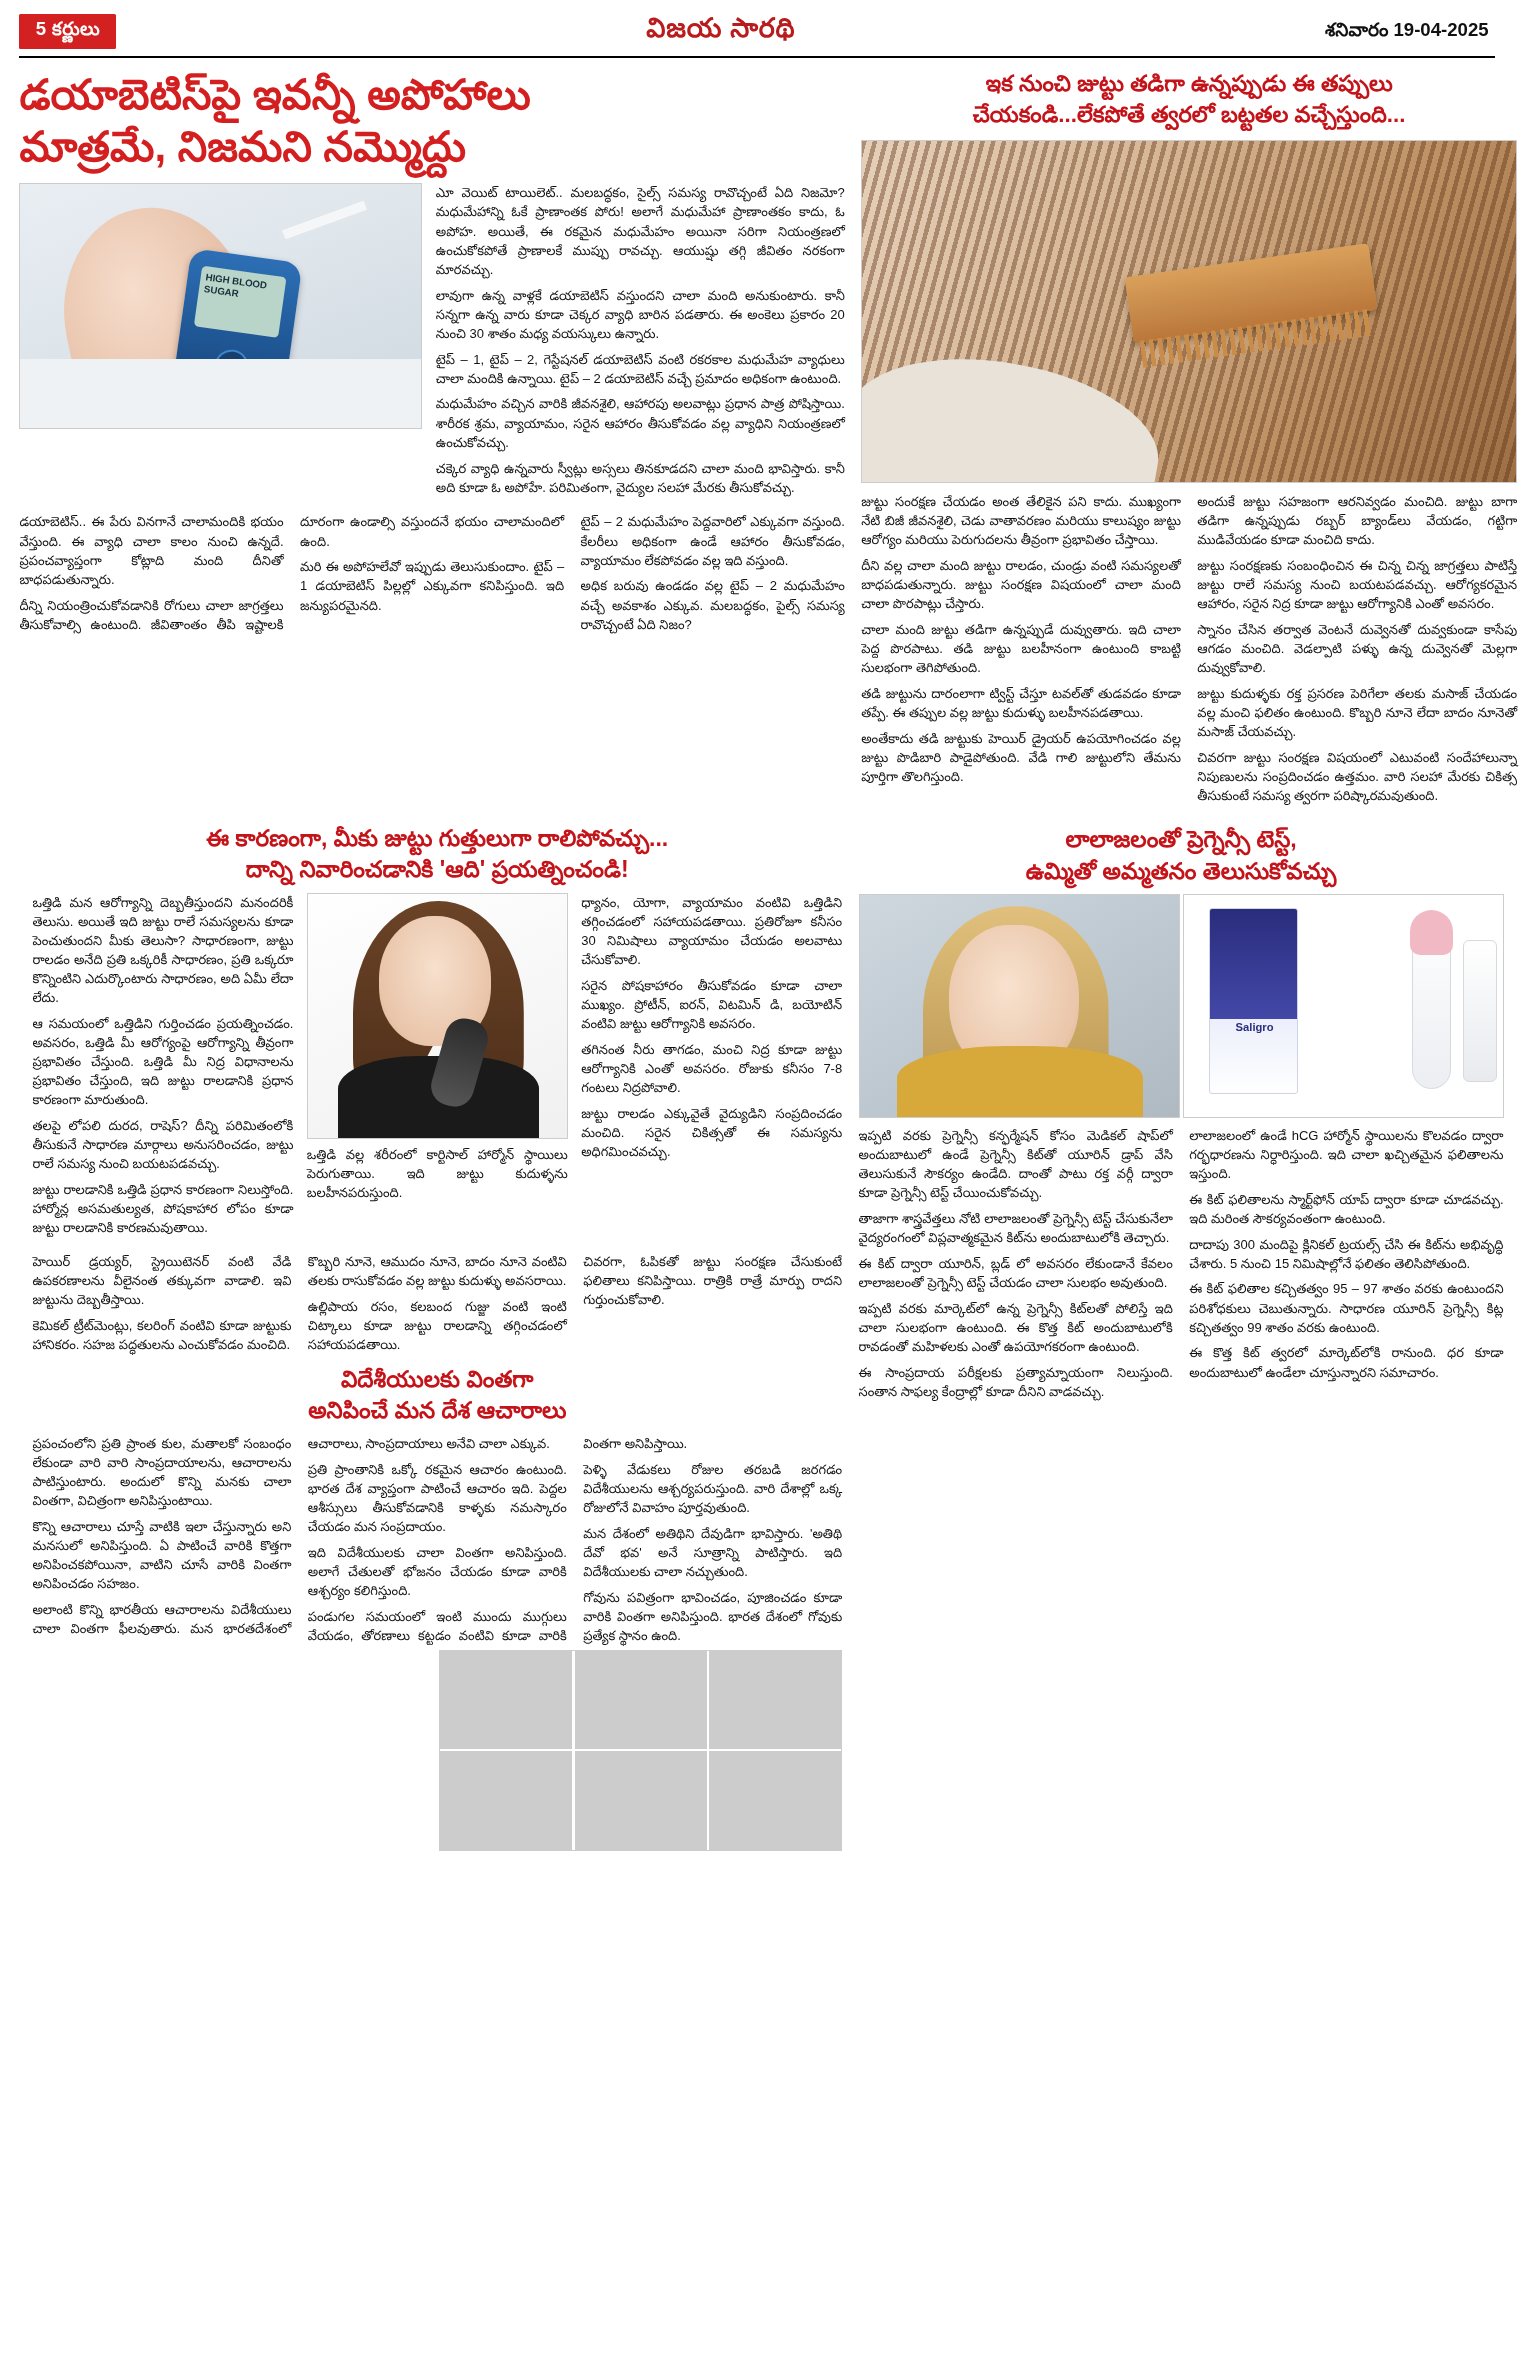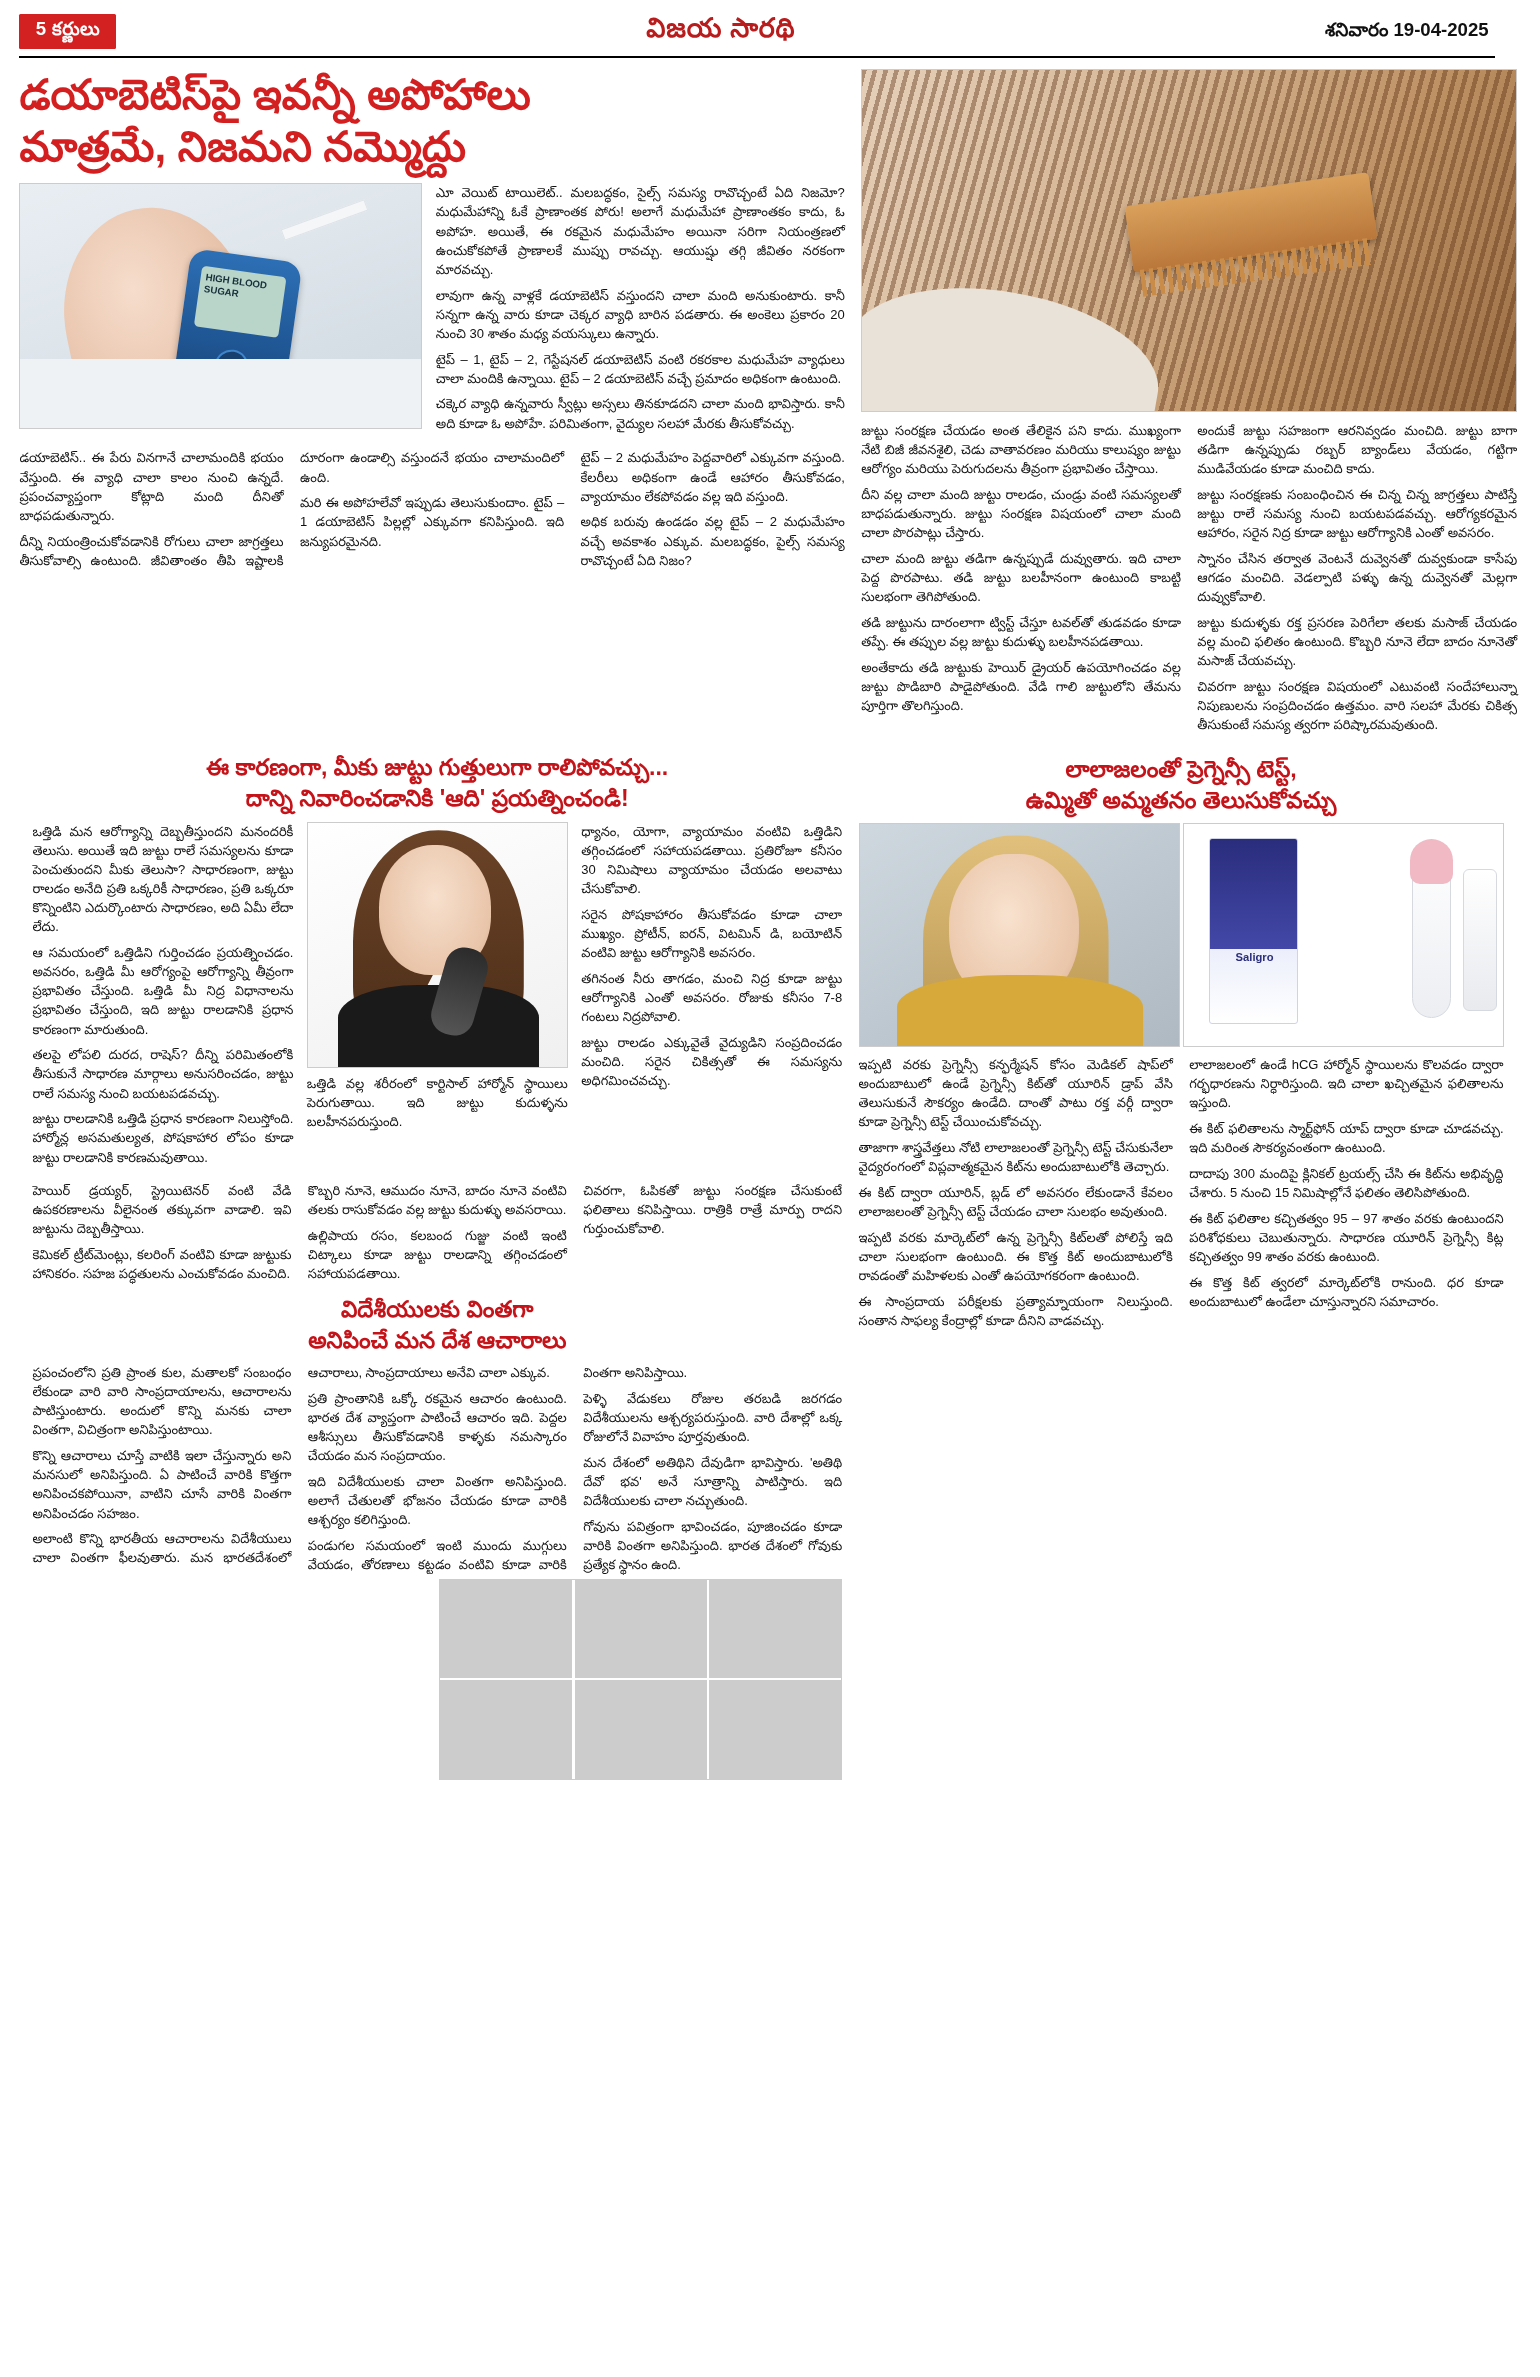--- a/index.html
+++ b/index.html
@@ -308,34 +308,39 @@
             <div class="screen">HIGH BLOOD SUGAR</div>
             <div class="btn"></div>
           </div>
           <div class="tablecloth"></div>
         </div>
 
         <div class="col-text" style="width:409px;">
           <p>ఎూ వెయిట్‌ టాయిలెట్‌.. మలబద్ధకం, సైల్స్‌ సమస్య రావొచ్చంటే ఏది నిజమో? మధుమేహాన్ని ఓకే ప్రాణాంతక పోరు! అలాగే మధుమేహా ప్రాణాంతకం కాదు, ఓ అపోహ. అయితే, ఈ రకమైన మధుమేహం అయినా సరిగా నియంత్రణలో ఉంచుకోకపోతే ప్రాణాలకే ముప్పు రావచ్చు. ఆయుష్షు తగ్గి జీవితం నరకంగా మారవచ్చు.</p>
           <p>లావుగా ఉన్న వాళ్లకే డయాబెటిస్‌ వస్తుందని చాలా మంది అనుకుంటారు. కానీ సన్నగా ఉన్న వారు కూడా చెక్కర వ్యాధి బారిన పడతారు. ఈ అంకెలు ప్రకారం 20 నుంచి 30 శాతం మధ్య వయస్కులు ఉన్నారు.</p>
           <p>టైప్‌ – 1, టైప్‌ – 2, గెస్టేషనల్‌ డయాబెటిస్‌ వంటి రకరకాల మధుమేహ వ్యాధులు చాలా మందికి ఉన్నాయి. టైప్‌ – 2 డయాబెటిస్‌ వచ్చే ప్రమాదం అధికంగా ఉంటుంది.</p>
+          <p>మధుమేహం వచ్చిన వారికి జీవనశైలి, ఆహారపు అలవాట్లు ప్రధాన పాత్ర పోషిస్తాయి. శారీరక శ్రమ, వ్యాయామం, సరైన ఆహారం తీసుకోవడం వల్ల వ్యాధిని నియంత్రణలో ఉంచుకోవచ్చు.</p>
           <p>చక్కెర వ్యాధి ఉన్నవారు స్వీట్లు అస్సలు తినకూడదని చాలా మంది భావిస్తారు. కానీ అది కూడా ఓ అపోహే. పరిమితంగా, వైద్యుల సలహా మేరకు తీసుకోవచ్చు.</p>
         </div>
       </div>
 
       <div class="under-lead col-text">
         <p>డయాబెటిస్‌.. ఈ పేరు వినగానే చాలామందికి భయం వేస్తుంది. ఈ వ్యాధి చాలా కాలం నుంచి ఉన్నదే. ప్రపంచవ్యాప్తంగా కోట్లాది మంది దీనితో బాధపడుతున్నారు.</p>
         <p>దీన్ని నియంత్రించుకోవడానికి రోగులు చాలా జాగ్రత్తలు తీసుకోవాల్సి ఉంటుంది. జీవితాంతం తీపి ఇష్టాలకి దూరంగా ఉండాల్సి వస్తుందనే భయం చాలామందిలో ఉంది.</p>
         <p>మరి ఈ అపోహలేవో ఇప్పుడు తెలుసుకుందాం. టైప్‌ – 1 డయాబెటిస్‌ పిల్లల్లో ఎక్కువగా కనిపిస్తుంది. ఇది జన్యుపరమైనది.</p>
         <p>టైప్‌ – 2 మధుమేహం పెద్దవారిలో ఎక్కువగా వస్తుంది. కేలరీలు అధికంగా ఉండే ఆహారం తీసుకోవడం, వ్యాయామం లేకపోవడం వల్ల ఇది వస్తుంది.</p>
         <p>అధిక బరువు ఉండడం వల్ల టైప్‌ – 2 మధుమేహం వచ్చే అవకాశం ఎక్కువ. మలబద్ధకం, పైల్స్‌ సమస్య రావొచ్చంటే ఏది నిజం?</p>
       </div>
     </div>
 
     <div class="top-right">
+      <h2 class="sub-headline">
+        <span>ఇక నుంచి జుట్టు తడిగా ఉన్నప్పుడు ఈ తప్పులు</span><br>
+        <span>చేయకండి...లేకపోతే త్వరలో బట్టతల వచ్చేస్తుంది...</span>
+      </h2>
 
       <div class="hair-photo">
         <div class="hair"></div>
         <div class="shoulder"></div>
         <div class="comb"></div>
       </div>
 
       <div class="right-cols col-text">
         <p>జుట్టు సంరక్షణ చేయడం అంత తేలికైన పని కాదు. ముఖ్యంగా నేటి బిజీ జీవనశైలి, చెడు వాతావరణం మరియు కాలుష్యం జుట్టు ఆరోగ్యం మరియు పెరుగుదలను తీవ్రంగా ప్రభావితం చేస్తాయి.</p>
         <p>దీని వల్ల చాలా మంది జుట్టు రాలడం, చుండ్రు వంటి సమస్యలతో బాధపడుతున్నారు. జుట్టు సంరక్షణ విషయంలో చాలా మంది చాలా పొరపాట్లు చేస్తారు.</p>

